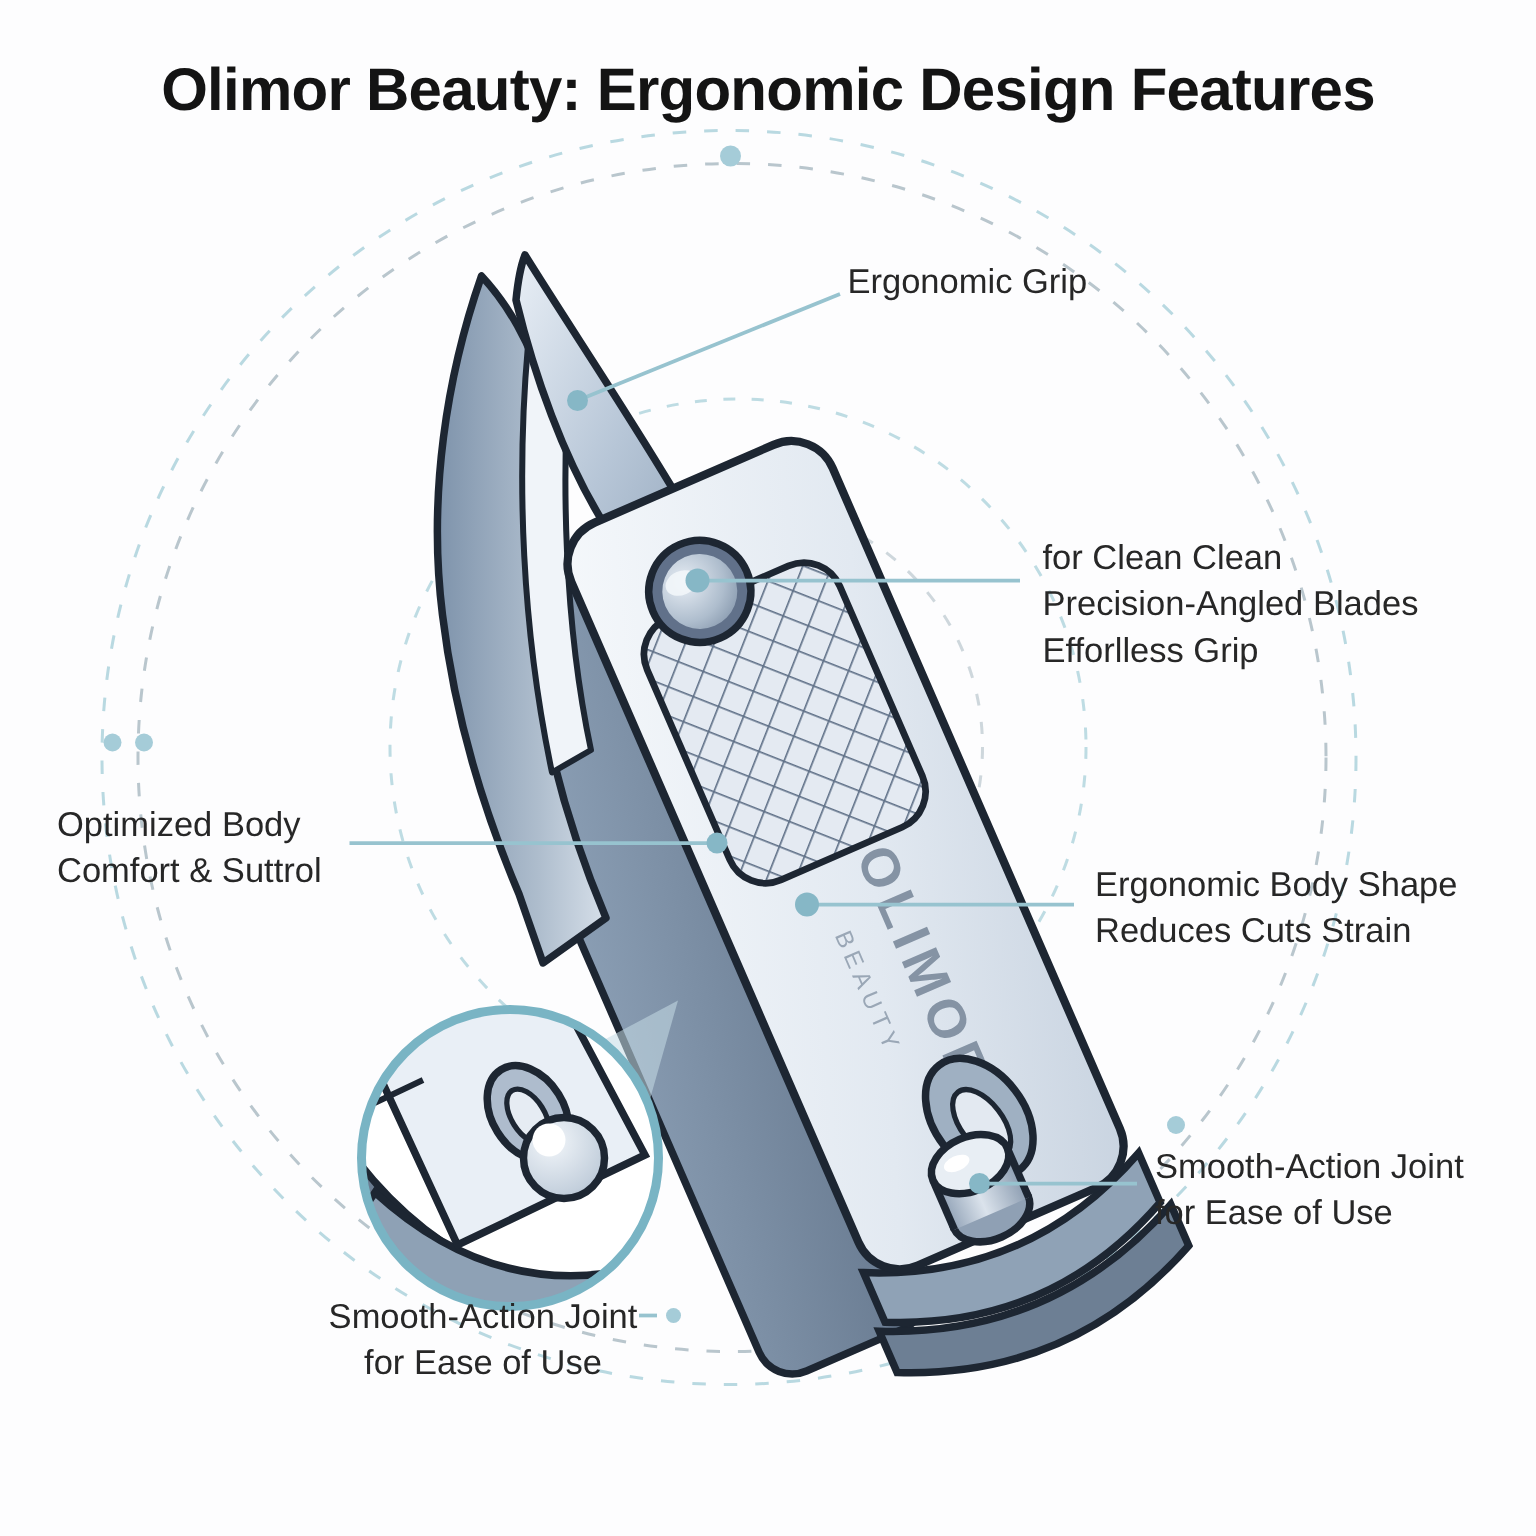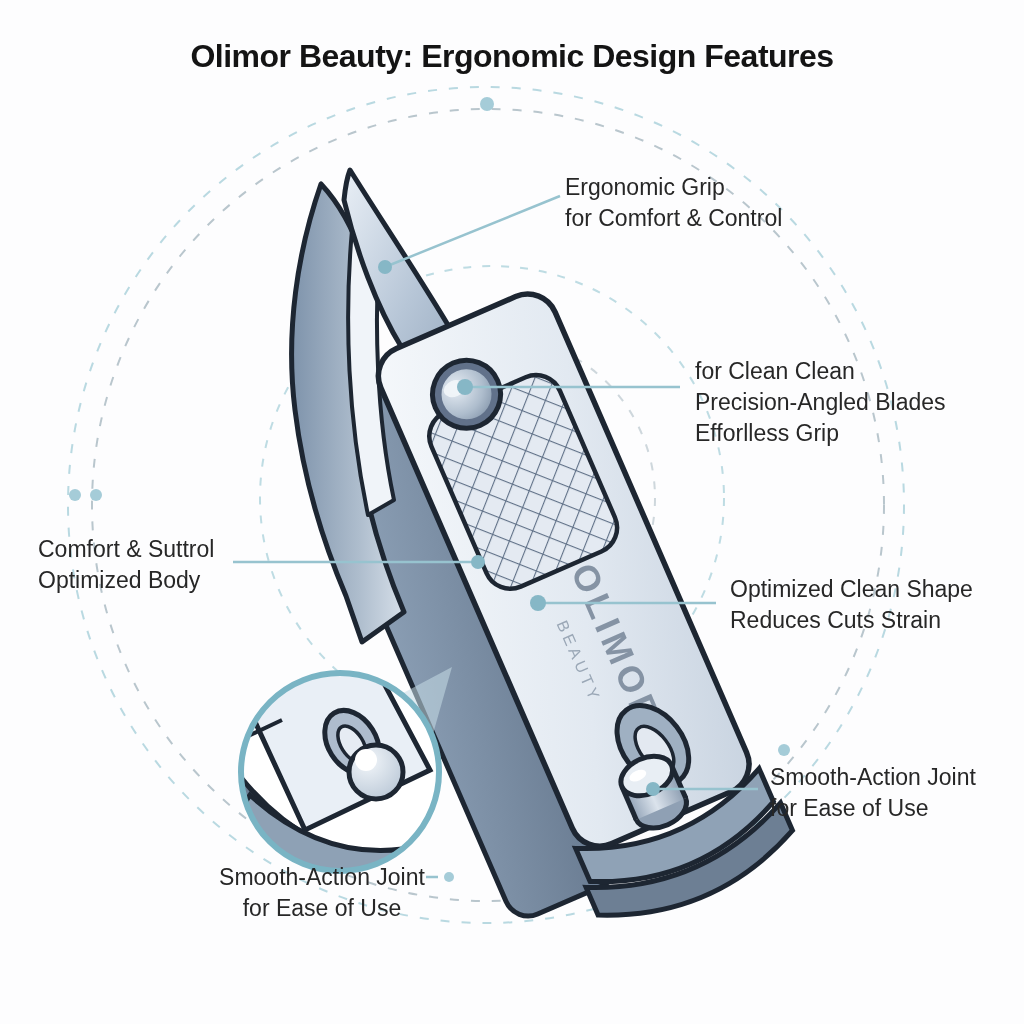--- a/index.html
+++ b/index.html
@@ -10,21 +10,21 @@
     --steel-deep:#5d7088; --brand-gray:#8593a4;
   }
   html,body{margin:0;padding:0;background:#ffffff;}
   .stage{
     position:relative;width:1024px;height:1024px;background:#fdfdfe;
     font-family:"Liberation Sans","DejaVu Sans",sans-serif;overflow:hidden;
   }
   .stage svg{position:absolute;left:0;top:0;}
   .page-title{
     position:absolute;left:0;top:38px;width:1024px;text-align:center;
-    font-size:32px;font-weight:800;letter-spacing:-0.5px;color:var(--title-color);
+    font-size:40px;font-weight:800;letter-spacing:-0.5px;color:var(--title-color);
   }
   .callout{
     position:absolute;font-size:23px;line-height:31px;color:var(--text-dark);
     white-space:nowrap;
   }
   .callout.center{text-align:center;}
 </style>
 </head>
 <body>
 
@@ -172,36 +172,35 @@
     <circle cx="478" cy="562" r="7"></circle>
     <circle cx="538" cy="603" r="8"></circle>
     <circle cx="653" cy="789" r="7"></circle>
   </g>
 </svg>
 
   <div class="page-title">Olimor Beauty: Ergonomic Design Features</div>
 
   <div class="callout" style="left:565px;top:172px;">
     <div>Ergonomic Grip</div>
-    <div>for Comfort &amp; Control</div>
   </div>
 
   <div class="callout" style="left:695px;top:356px;">
     <div>for Clean Clean</div>
     <div>Precision-Angled Blades</div>
     <div>Efforlless Grip</div>
   </div>
 
   <div class="callout" style="left:38px;top:534px;">
+    <div>Optimized Body</div>
     <div>Comfort &amp; Suttrol</div>
-    <div>Optimized Body</div>
   </div>
 
   <div class="callout" style="left:730px;top:574px;">
-    <div>Optimized Clean Shape</div>
+    <div>Ergonomic Body Shape</div>
     <div>Reduces Cuts Strain</div>
   </div>
 
   <div class="callout" style="left:770px;top:762px;">
     <div>Smooth-Action Joint</div>
     <div>for Ease of Use</div>
   </div>
 
   <div class="callout center" style="left:182px;top:862px;width:280px;">
     <div>Smooth-Action Joint</div>

